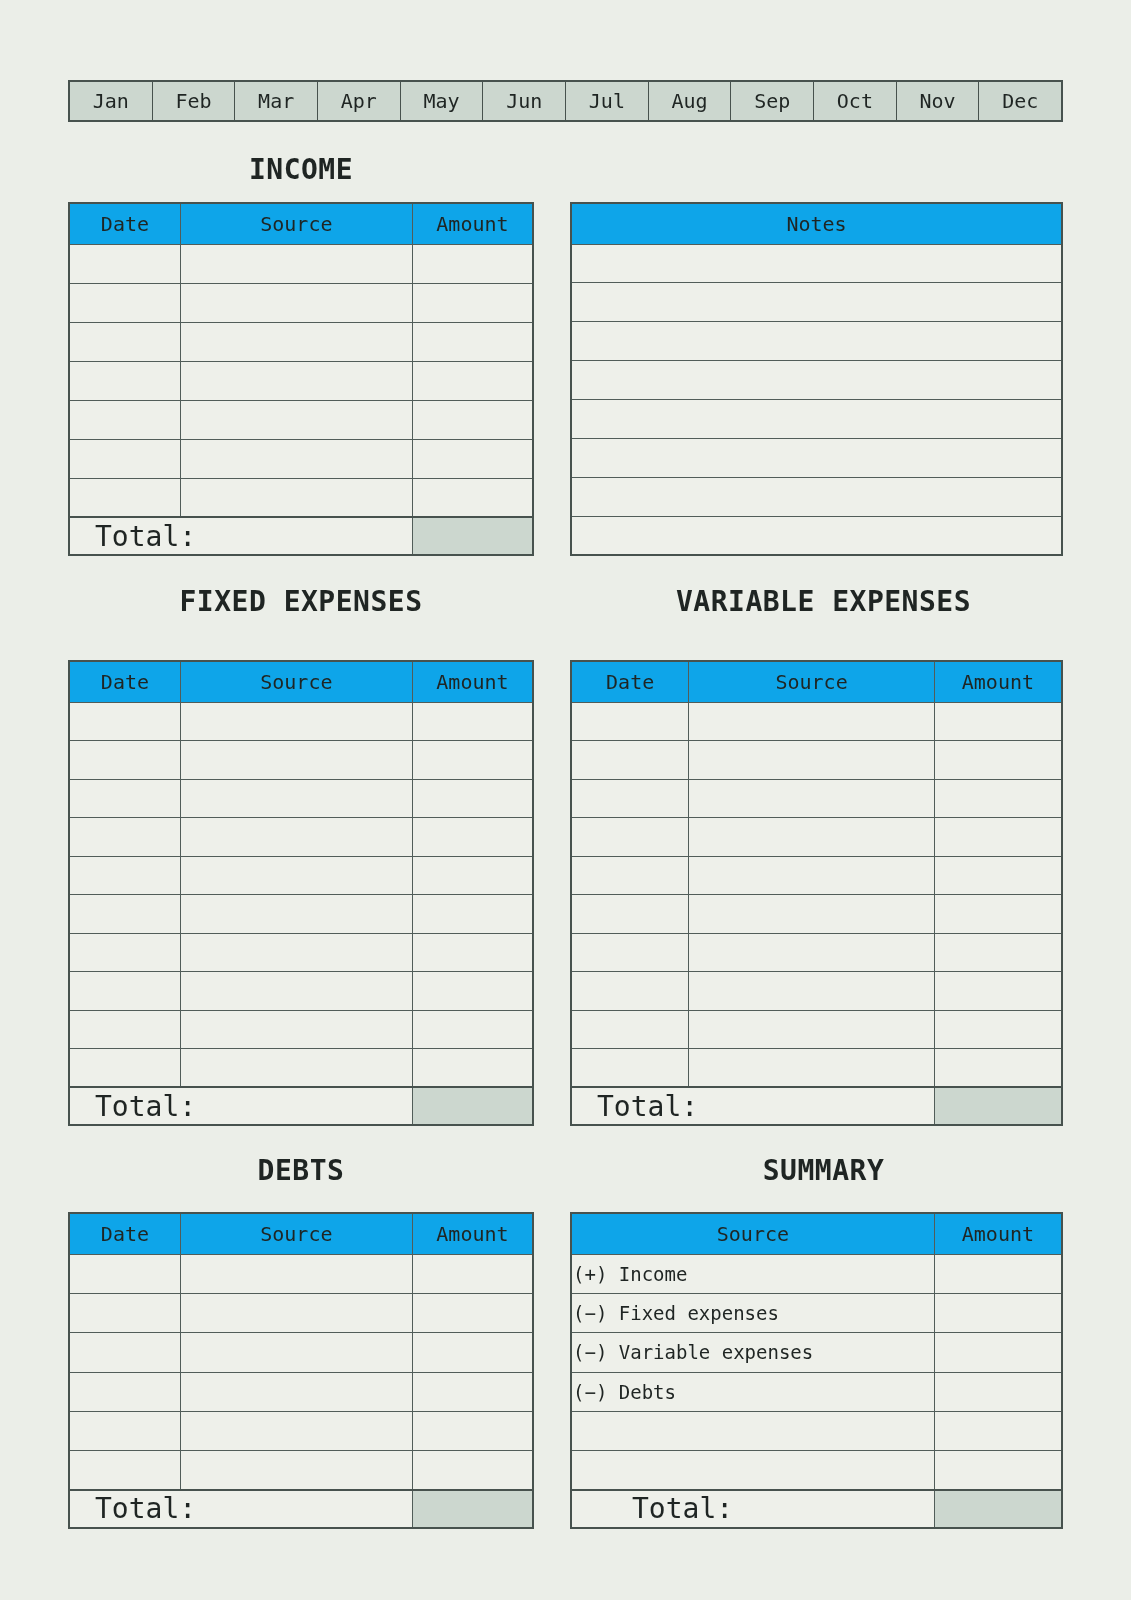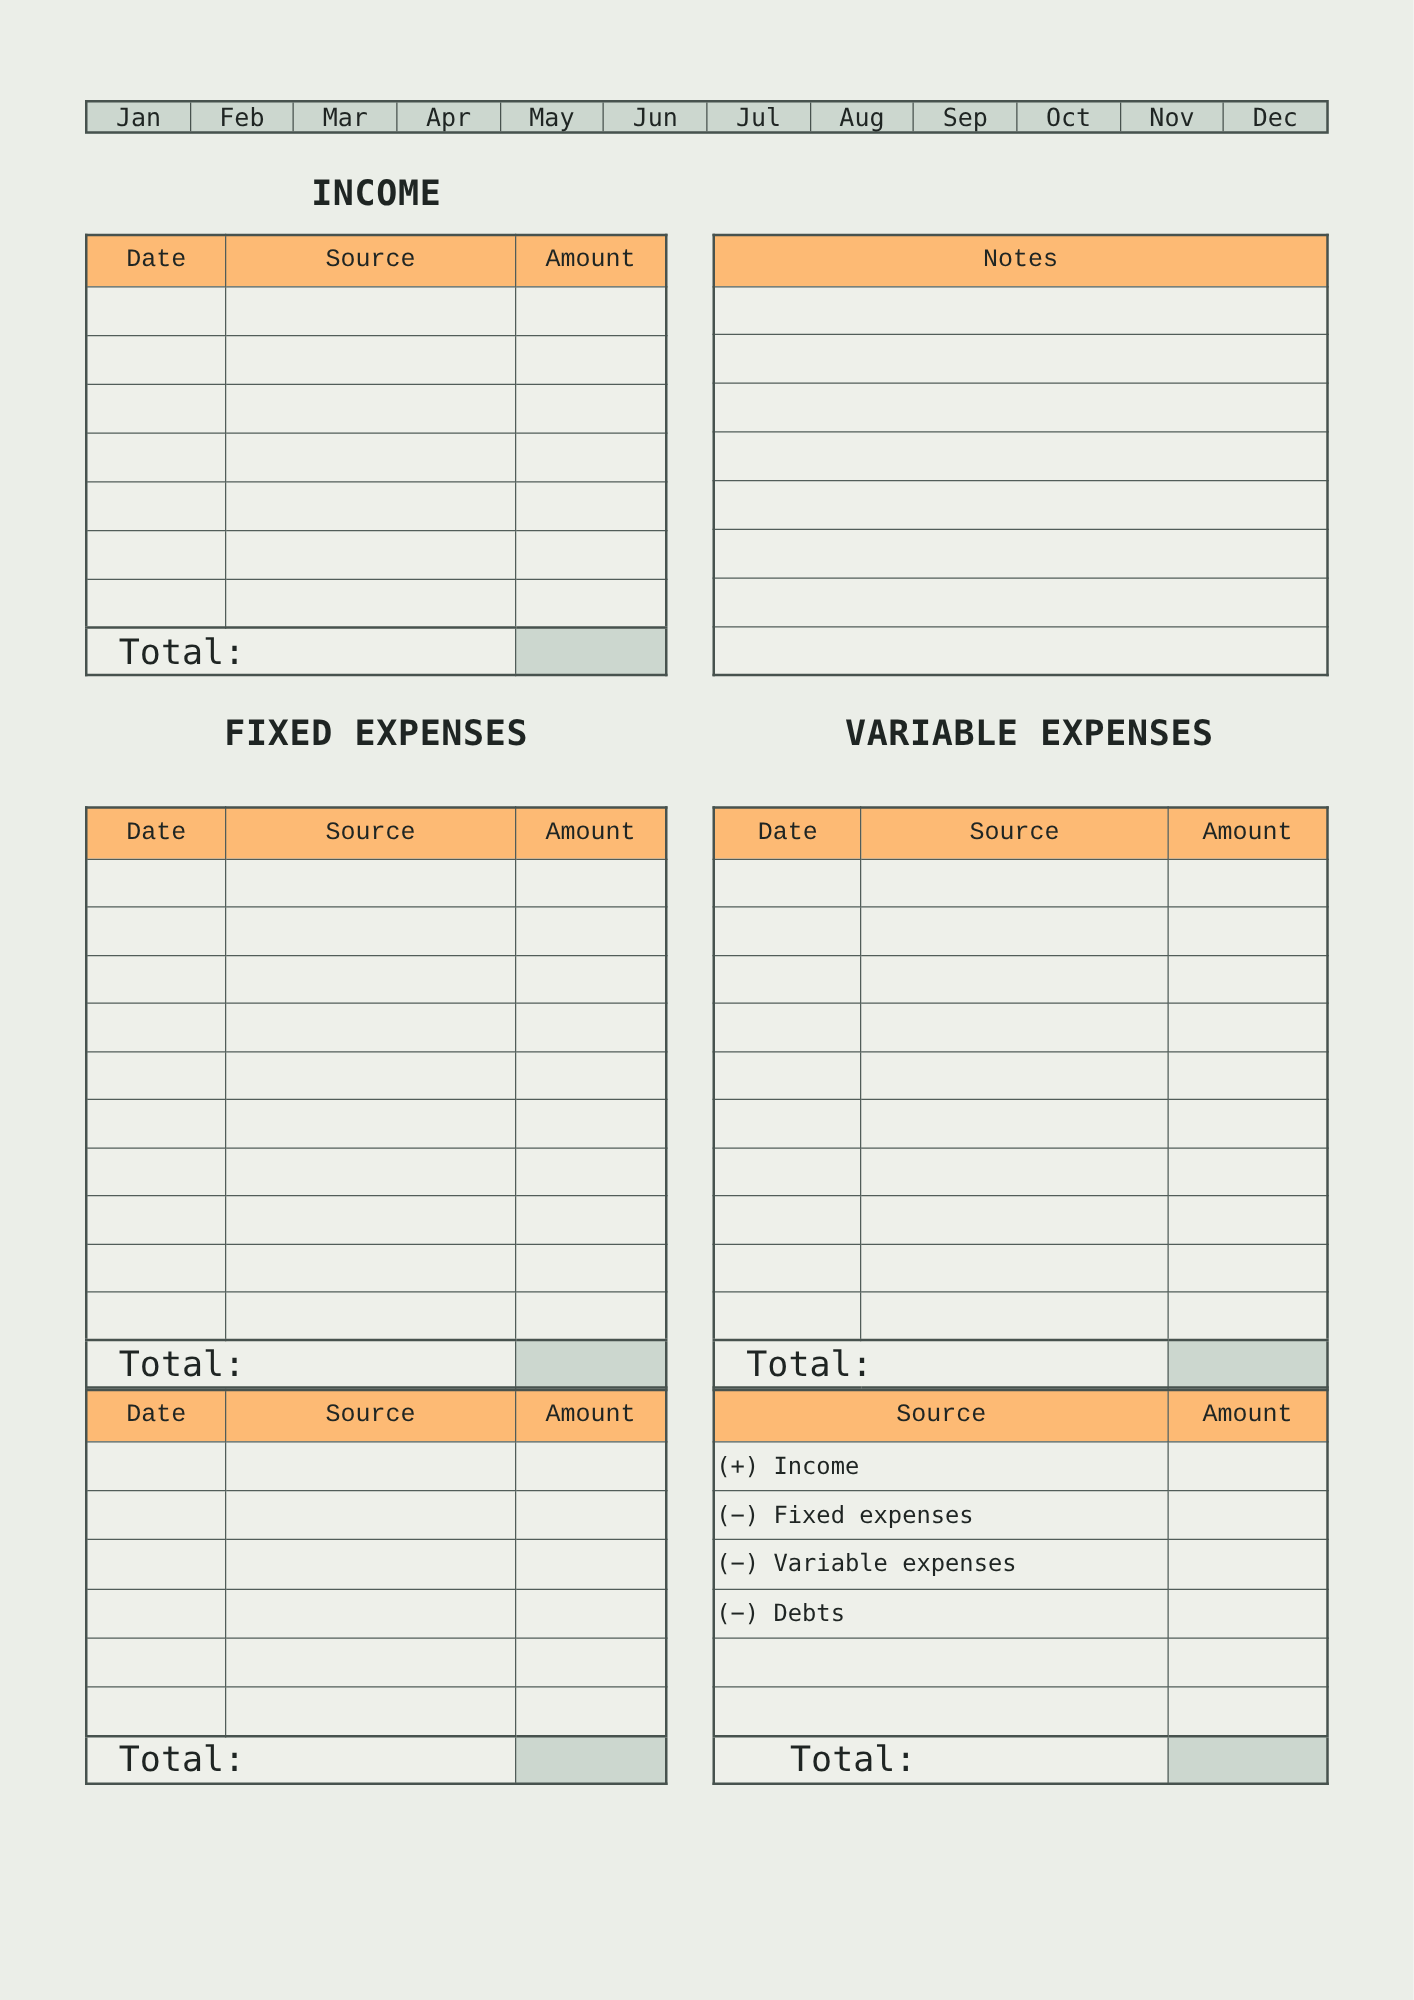--- a/index.html
+++ b/index.html
@@ -9,21 +9,21 @@
     background:#ebeee8;
     font-family:"DejaVu Sans Mono","Liberation Mono",monospace;
     color:#1f2523;
     overflow:hidden;
   }
   .content { position:absolute; left:68px; top:80px; width:995px; }
 
   
   .month-bar {
     display:flex;
-    height:27px;
+    height:42px;
     box-sizing:border-box;
     border:2.5px solid #47524e;
     background:#ccd7cf;
   }
   .month-cell {
     flex:1;
     display:flex; align-items:center; justify-content:center;
     font-size:20px;
     border-left:1.5px solid #47524e;
     cursor:default;
@@ -46,27 +46,26 @@
   .tables-row { display:flex; justify-content:space-between; align-items:flex-start; }
   table.t {
     border-collapse:collapse;
     table-layout:fixed;
     border:2.5px solid #47524e;
   }
   table.t-left  { width:466px; }
   table.t-right { width:493px; }
   .t th, .t td { border:1.4px solid #515d59; box-sizing:border-box; }
   .t th {
-    background:#fdba74;
+    background:#0ea5e9;
     height:41px;
     font-weight:normal;
     font-size:20px;
     text-align:center;
     vertical-align:middle;
-    font-family:Liberation Mono, monospace;
   }
   .t tbody td { background:#eef0ea; }
 
   .income-table  tbody td { height:39px; }
   .notes-table   tbody td { height:38.9px; }
   .exp-table     tbody td { height:38.5px; }
   .debts-table   tbody td { height:39.3px; }
   .summary-table tbody td { height:39.3px; }
 
   .t tfoot td { border-top:2.2px solid #47524e; height:38px; }
@@ -355,20 +354,28 @@
           </tbody>
         <tfoot>
           <tr>
             <td class="total-label" colspan="2">Total:</td>
             <td class="total-amount"></td>
           </tr>
         </tfoot>
       </table>
     </div>
 
+    <div class="titles-row mt-debts">
+      <div class="half-left">
+          <span class="section-title">DEBTS</span>
+        </div>
+      <div class="half-right">
+          <span class="section-title">SUMMARY</span>
+        </div>
+    </div>
 
     <div class="tables-row">
       <table class="t t-left debts-table">
         <colgroup>
             <col style="width:24%">
             <col style="width:50%">
             <col style="width:26%">
           </colgroup>
         <thead>
           <tr>

